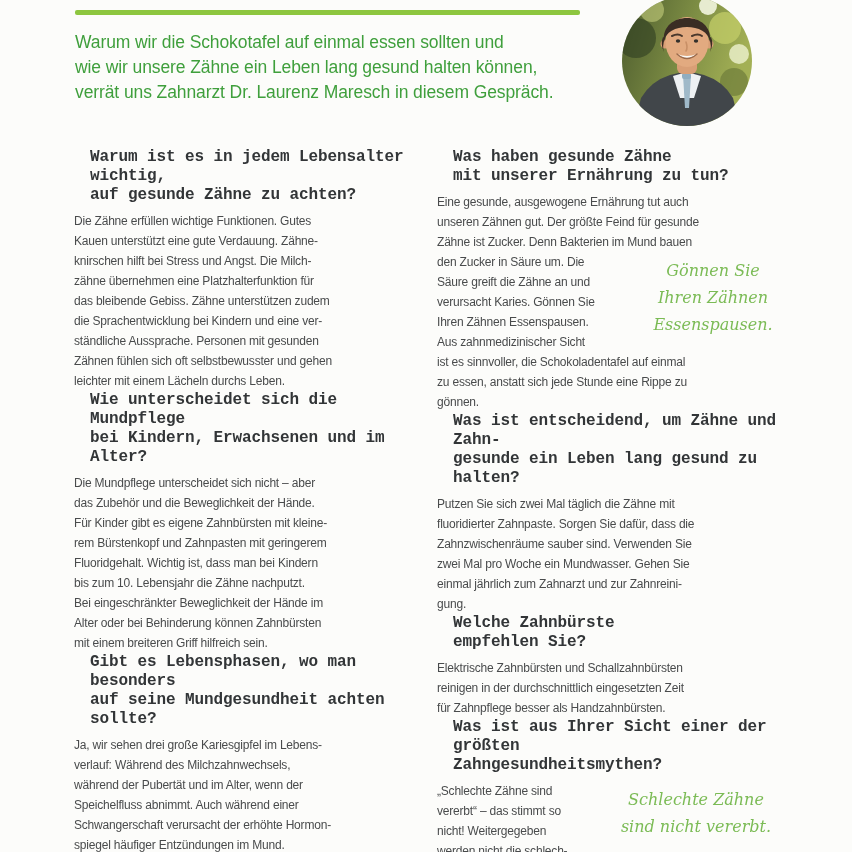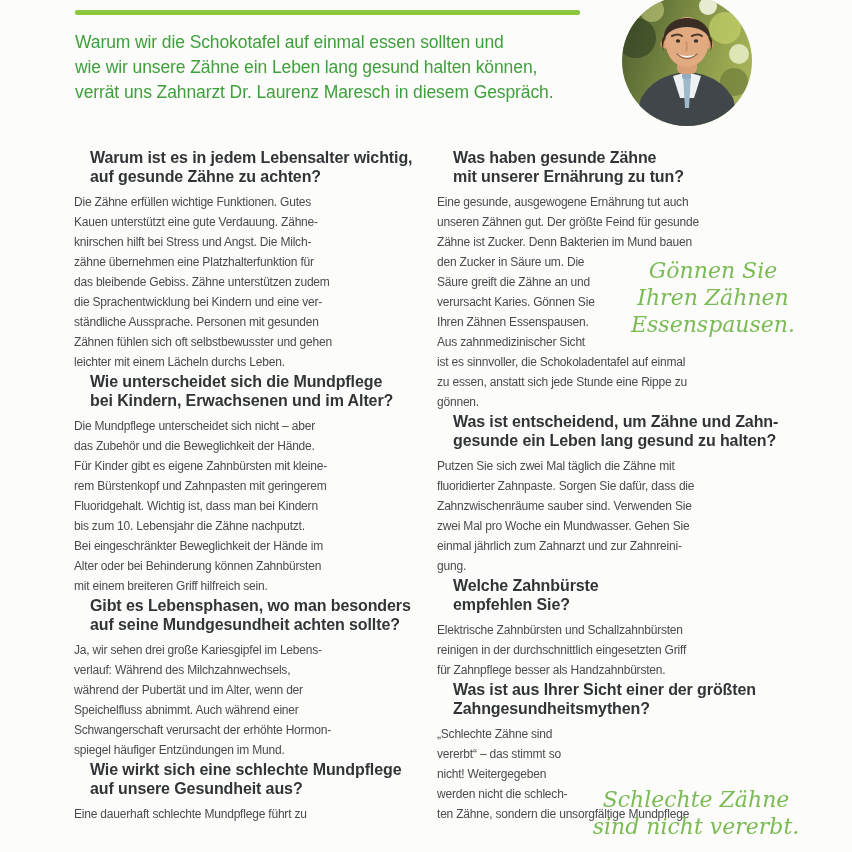--- a/index.html
+++ b/index.html
@@ -22,37 +22,37 @@
   }
   .portrait{
     position:absolute;left:622px;top:-4px;
     width:130px;height:130px;border-radius:50%;overflow:hidden;
   }
   .col{position:absolute;top:140px;padding-top:8px;}
   .col-left{left:70px;width:356px;}
   .col-right{left:433px;width:368px;}
   .qa{}
   .qa:first-child{margin-top:0;}
-  .q{display:flex;align-items:flex-end;}
+  .q{display:flex;align-items:flex-end;font-family:Liberation Mono, monospace;}
   .qbar{flex:0 0 5px;width:5px;background:#8dc63f;border-radius:1px;}
   .qtext{
     margin:0 0 0 15px;
     font-size:16px;line-height:19px;font-weight:bold;
     color:#323537;white-space:pre-line;letter-spacing:-0.1px;
   }
   .a{
     margin:6px 0 0 4px;
     font-size:12px;line-height:20px;
     color:#494b4c;white-space:pre-line;letter-spacing:-0.2px;
   }
   .pullquote{
     position:absolute;
     font-family:"DejaVu Serif",serif;
     font-style:italic;
-    font-size:22px;line-height:27px;
+    font-size:16px;line-height:27px;
     color:#7bbb55;text-align:center;white-space:pre-line;
   }
   .pq1{top:117px;left:196px;width:168px;}
   .pq2{top:646px;left:156px;width:214px;}
 </style>
 </head>
 <body>
 
 <div class="page">
 
@@ -196,21 +196,21 @@
 gung.</p>
     </section>
 
     <section class="qa">
       <div class="q">
         <span class="qbar"></span>
         <h2 class="qtext">Welche Zahnbürste
 empfehlen Sie?</h2>
       </div>
       <p class="a">Elektrische Zahnbürsten und Schallzahnbürsten
-reinigen in der durchschnittlich eingesetzten Griff
+reinigen in der durchschnittlich eingesetzten Zeit
 für Zahnpflege besser als Handzahnbürsten.</p>
     </section>
 
     <section class="qa">
       <div class="q">
         <span class="qbar"></span>
         <h2 class="qtext">Was ist aus Ihrer Sicht einer der größten
 Zahngesundheitsmythen?</h2>
       </div>
       <p class="a">„Schlechte Zähne sind

